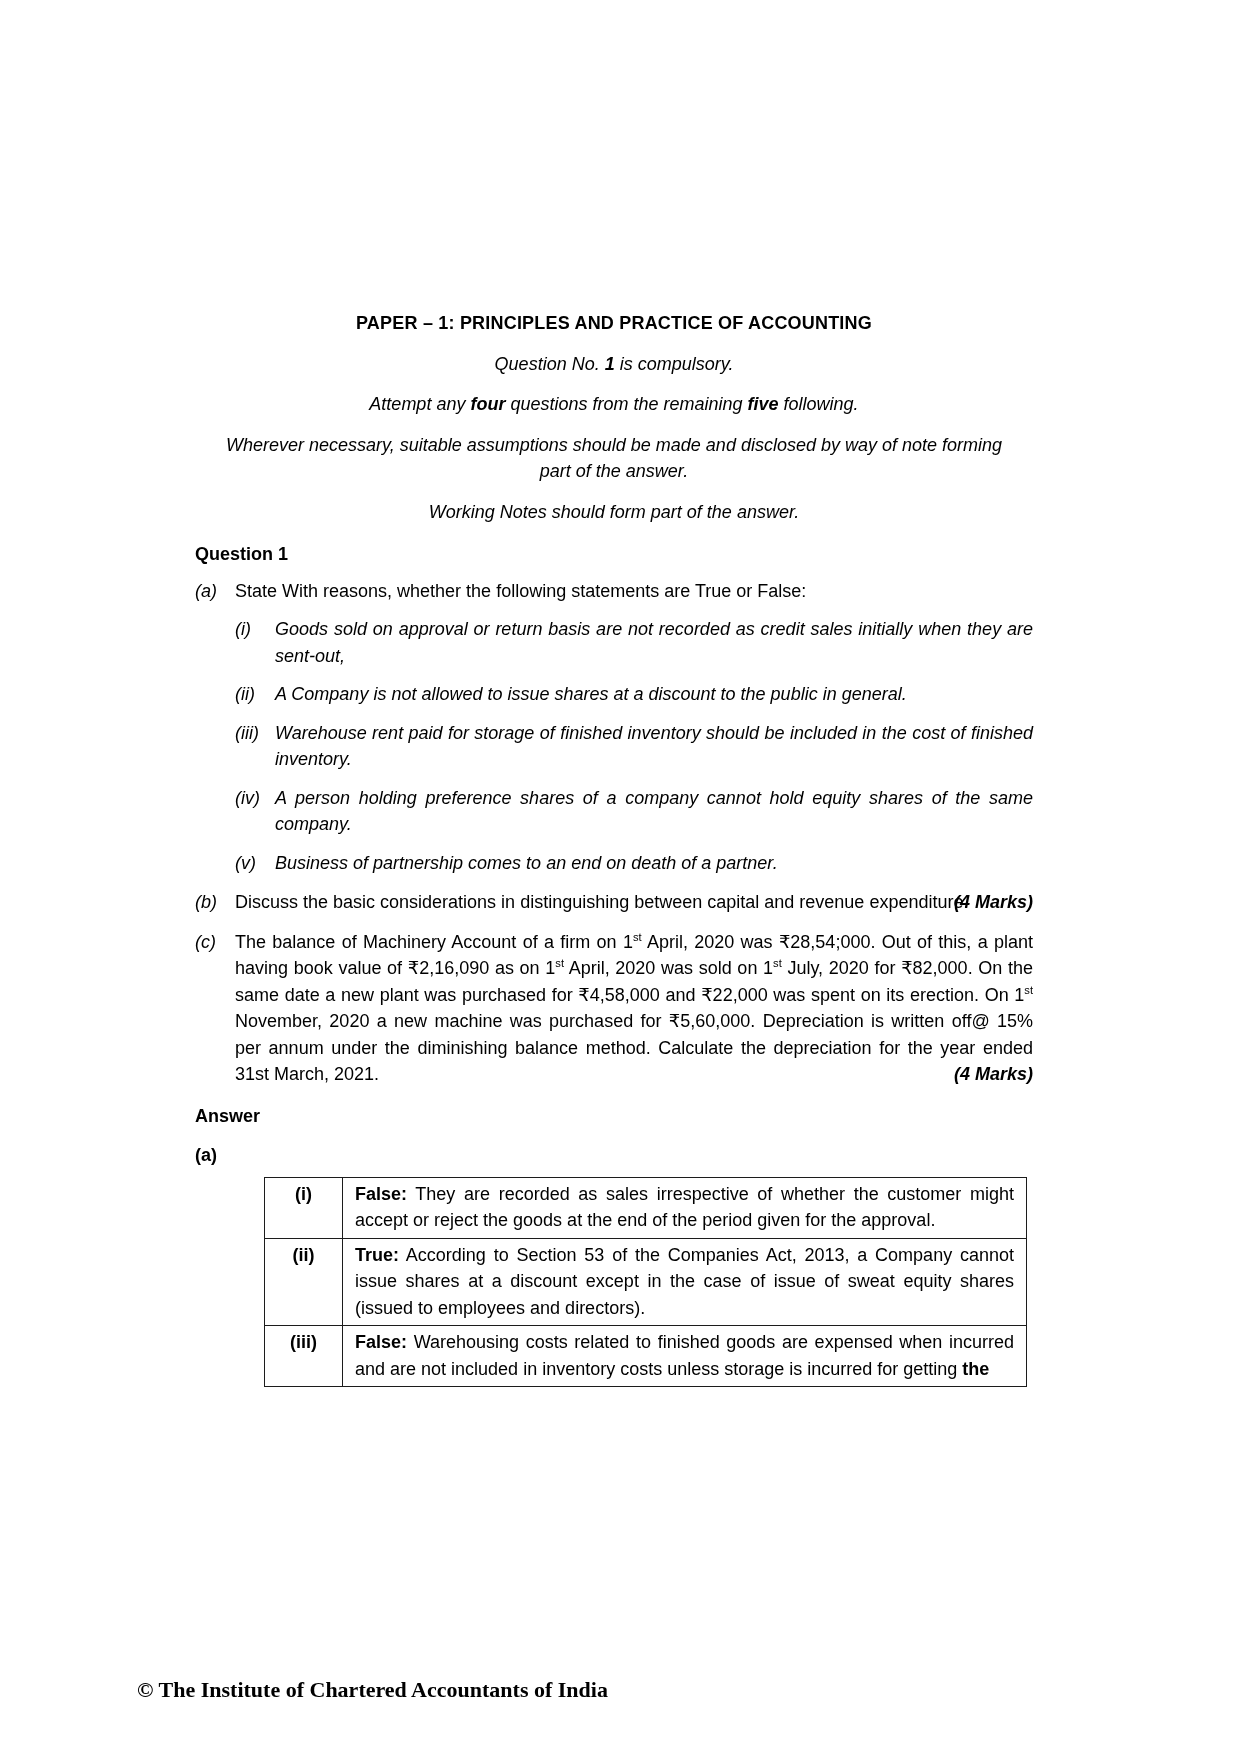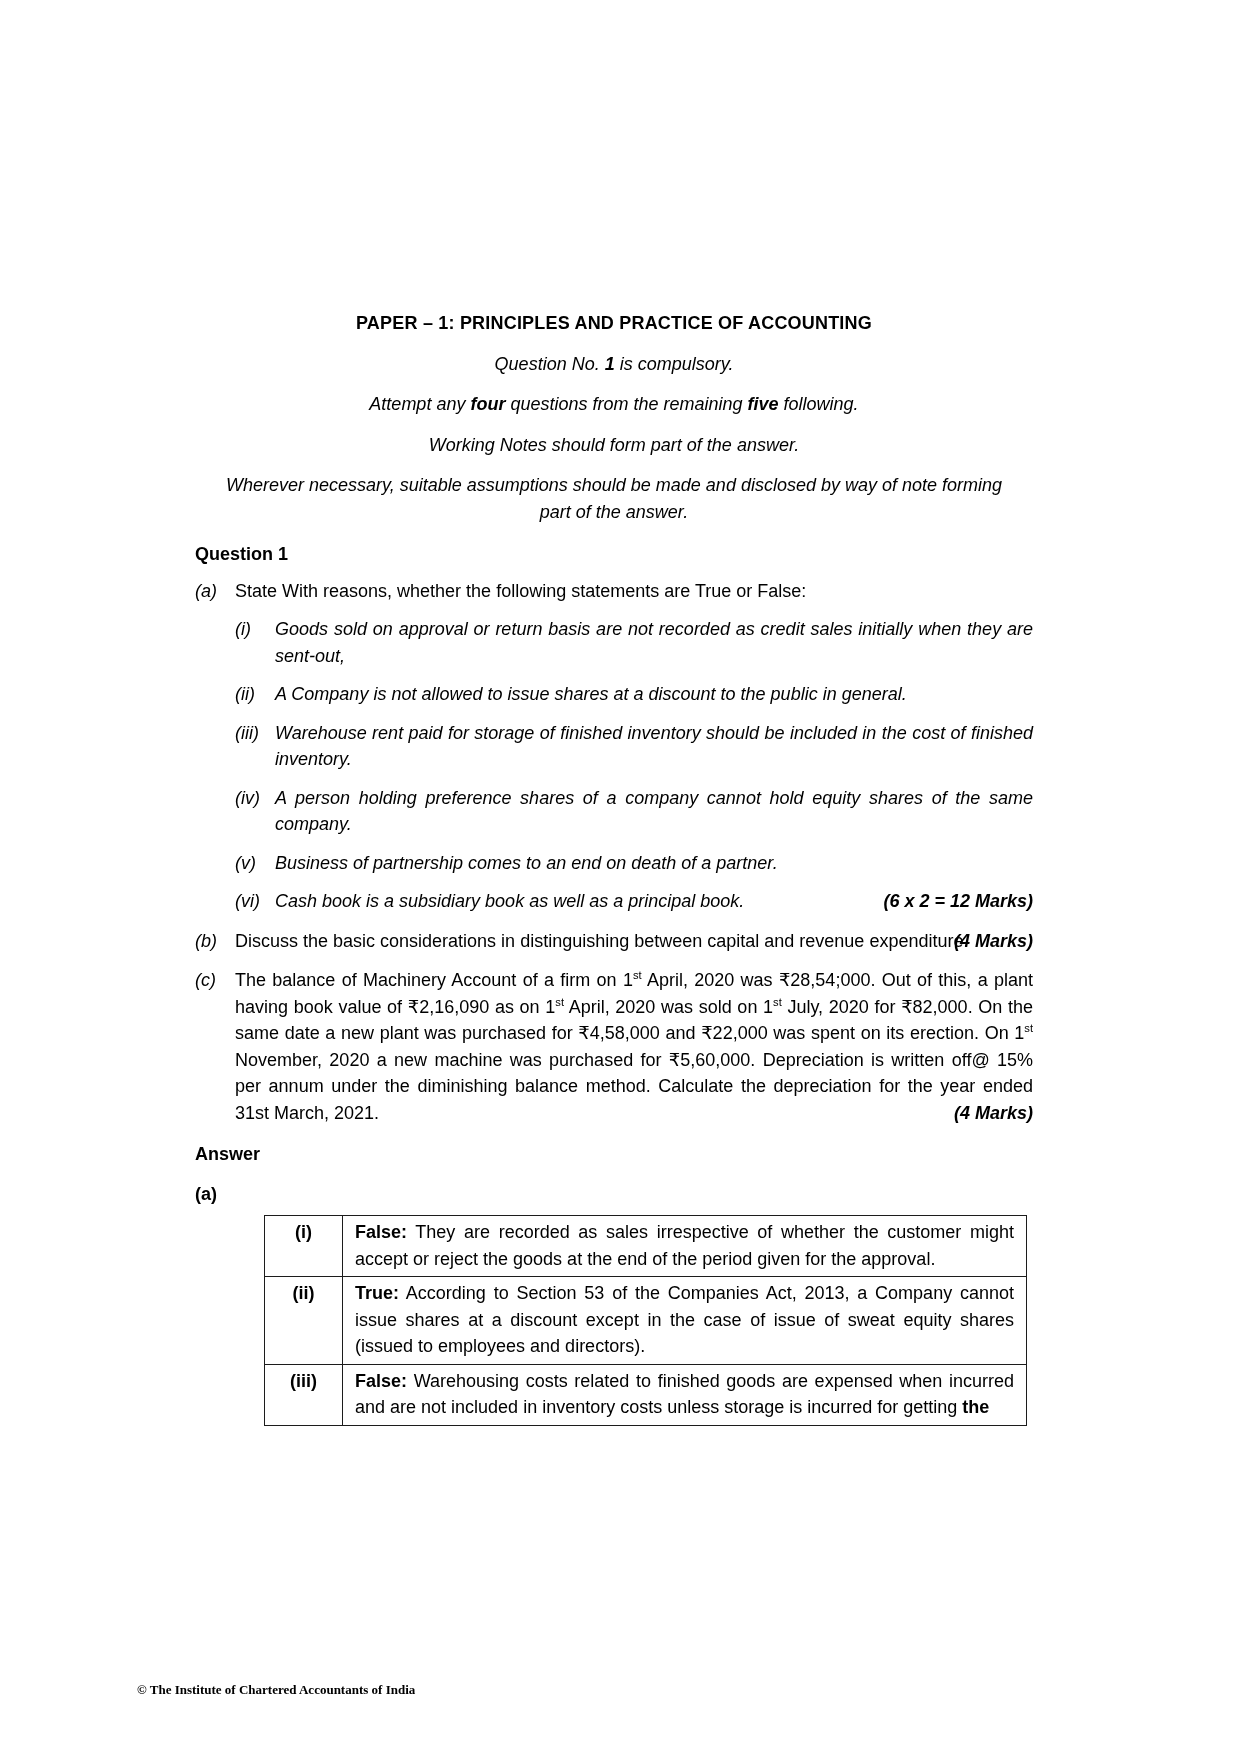--- a/index.html
+++ b/index.html
@@ -49,35 +49,35 @@
   td.tlabel {
     width:53px; font-weight:bold; text-align:center;
     padding:3px 2px 4px 2px;
   }
   td.tbody { text-align:justify; }
   .b { font-weight:bold; }
   sup { font-size:0.62em; line-height:0; vertical-align:super; }
   .footer {
     position:absolute; left:137px; top:1678px;
     font-family:"Liberation Serif","DejaVu Serif",serif;
-    font-weight:bold; font-size:13px; line-height:24px;
+    font-weight:bold; font-size:22px; line-height:24px;
   }
 </style>
 </head>
 <body>
 
 <div class="page">
   <main class="content">
 
     <h1 class="title">PAPER – 1: PRINCIPLES AND PRACTICE OF ACCOUNTING</h1>
 
     <p class="inst"><span>Question No. </span><span class="b">1</span><span> is compulsory.</span></p>
     <p class="inst"><span>Attempt any </span><span class="b">four</span><span> questions from the remaining </span><span class="b">five</span><span> following.</span></p>
+    <p class="inst">Wherever necessary, suitable assumptions should be made and disclosed by way of note forming part of the answer.</p>
     <p class="inst">Working Notes should form part of the answer.</p>
-    <p class="inst">Wherever necessary, suitable assumptions should be made and disclosed by way of note forming part of the answer.</p>
 
     <h2 class="qhead">Question 1</h2>
 
     <div class="part">
       <span class="plabel">(a)</span>
       <div class="pbody">State With reasons, whether the following statements are True or False:</div>
     </div>
 
     <div class="item">
       <span class="ilabel">(i)</span>
@@ -91,25 +91,20 @@
       <span class="ilabel">(iii)</span>
       <div class="ibody">Warehouse rent paid for storage of finished inventory should be included in the cost of finished inventory.</div>
     </div>
     <div class="item">
       <span class="ilabel">(iv)</span>
       <div class="ibody">A person holding preference shares of a company cannot hold equity shares of the same company.</div>
     </div>
     <div class="item">
       <span class="ilabel">(v)</span>
       <div class="ibody">Business of partnership comes to an end on death of a partner.</div>
-    </div>
-    <div class="item">
-      <span class="ilabel">(vi)</span>
-      <div class="ibody">Cash book is a subsidiary book as well as a principal book.</div>
-      <span class="marks">(6 x 2 = 12 Marks)</span>
     </div>
 
     <div class="part part-b">
       <span class="plabel">(b)</span>
       <div class="pbody jt">Discuss the basic considerations in distinguishing between capital and revenue expenditure.</div>
       <span class="marks">(4 Marks)</span>
     </div>
 
     <div class="part part-c">
       <span class="plabel">(c)</span>

